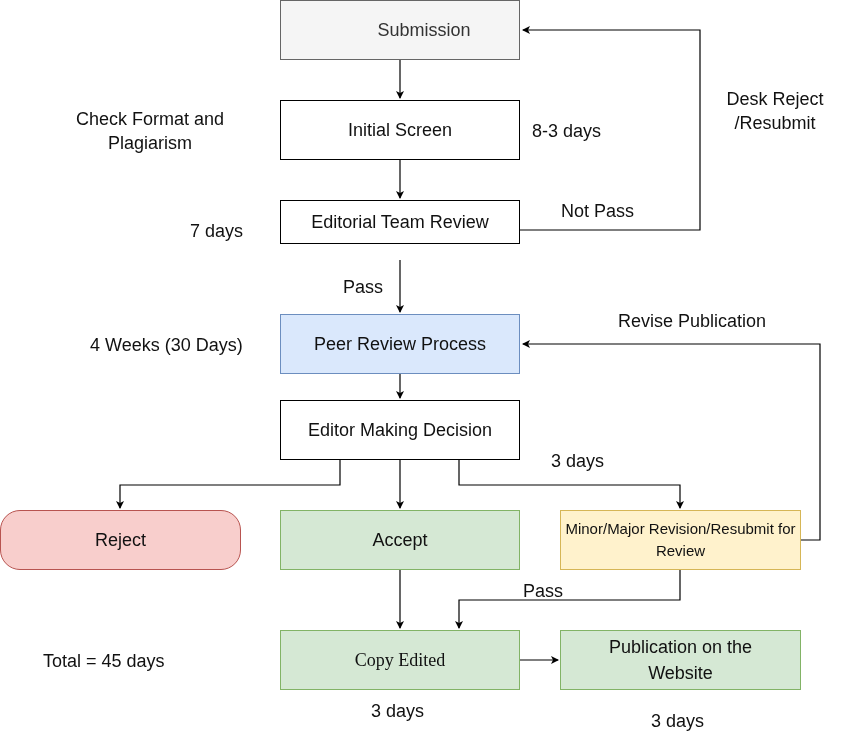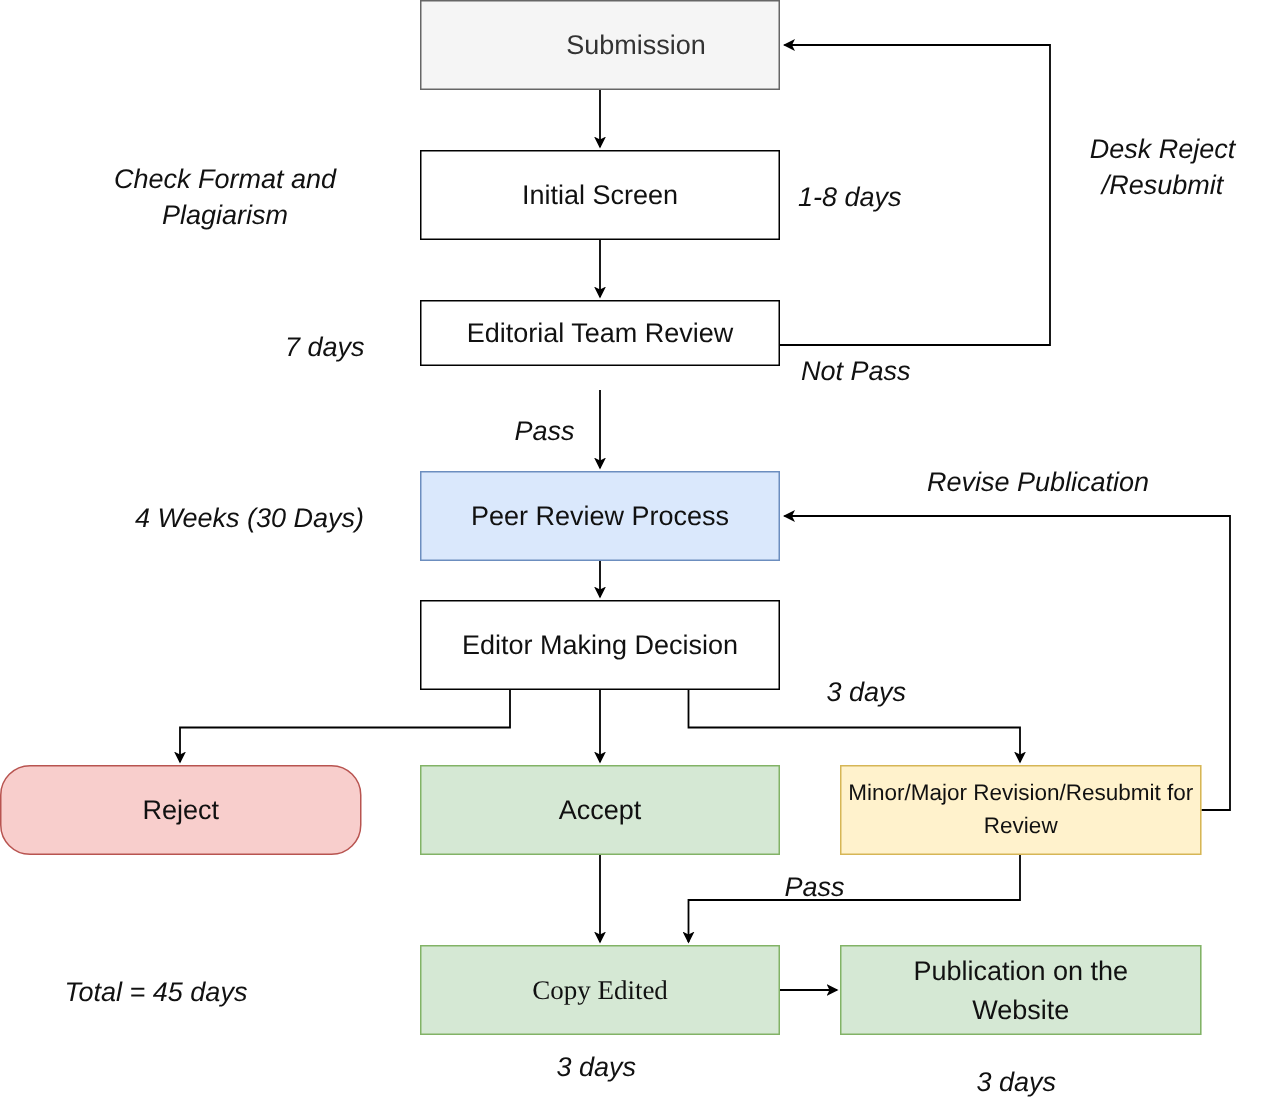--- a/index.html
+++ b/index.html
@@ -3,21 +3,21 @@
   <meta charset="utf-8">
   <style>
     html, body { margin: 0; padding: 0; background: #ffffff; }
     body { width: 841px; height: 741px; position: relative; overflow: hidden;
            font-family: "Liberation Sans", sans-serif; color: #111; }
     svg.edges { position: absolute; left: 0; top: 0; }
     .node { position: absolute; box-sizing: border-box; display: flex; align-items: center;
             justify-content: center; text-align: center; font-size: 18px; line-height: 26px;
             border: 1px solid #000; background: #fff; color: #111; }
     .node.small { font-size: 15px; line-height: 22px; }
-    .lbl { position: absolute; font-size: 18px; line-height: 24px; color: #111; text-align: center; white-space: nowrap; font-style: italic; }
+    .lbl { position: absolute; font-size: 18px; line-height: 24px; color: #111; text-align: center; white-space: nowrap; }
     .gray  { background: #f5f5f5; border-color: #666; color: #333; padding-left: 48px; }
     .blue  { background: #dae8fc; border-color: #6c8ebf; }
     .red   { background: #f8cecc; border-color: #b85450; border-radius: 20px; }
     .green { background: #d5e8d4; border-color: #82b366; }
     .yellow{ background: #fff2cc; border-color: #d6b656; justify-content: center; }
   </style>
 </head>
 <body>
 
 <svg class="edges" width="841" height="741">
@@ -67,23 +67,23 @@
     <span>Minor/Major Revision/Resubmit for Review</span>
   </div>
 <div class="node green" style="left:280px;top:630px;width:240px;height:60px;font-family:Liberation Serif, serif;">
     <span>Copy Edited</span>
   </div>
 <div class="node green" style="left:560px;top:630px;width:241px;height:60px;padding:0 30px;">
     <span>Publication on the Website</span>
   </div>
 
 <div class="lbl" style="left:60px;top:107px;width:180px;white-space:normal;">Check Format and Plagiarism</div>
-<div class="lbl" style="left:532px;top:119px;">1-8 days</div>
+<div class="lbl" style="left:532px;top:119px;">8-3 days</div>
 <div class="lbl" style="left:190px;top:219px;">7 days</div>
-<div class="lbl" style="left:534px;top:199px;margin-top:36px;">Not Pass</div>
+<div class="lbl" style="left:561px;top:199px;">Not Pass</div>
 <div class="lbl" style="left:712px;top:87px;width:126px;white-space:normal;">Desk Reject /Resubmit</div>
 <div class="lbl" style="left:343px;top:275px;">Pass</div>
 <div class="lbl" style="left:90px;top:333px;text-align:right;">4 Weeks (30 Days)</div>
 <div class="lbl" style="left:618px;top:309px;">Revise Publication</div>
 <div class="lbl" style="left:551px;top:449px;">3 days</div>
 <div class="lbl" style="left:523px;top:579px;">Pass</div>
 <div class="lbl" style="left:43px;top:649px;">Total = 45 days</div>
 <div class="lbl" style="left:371px;top:699px;">3 days</div>
 <div class="lbl" style="left:651px;top:709px;">3 days</div>
 

